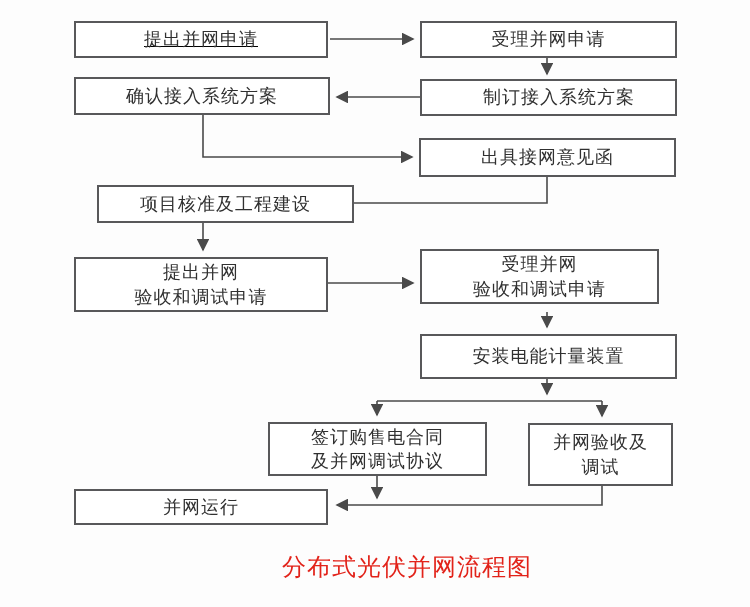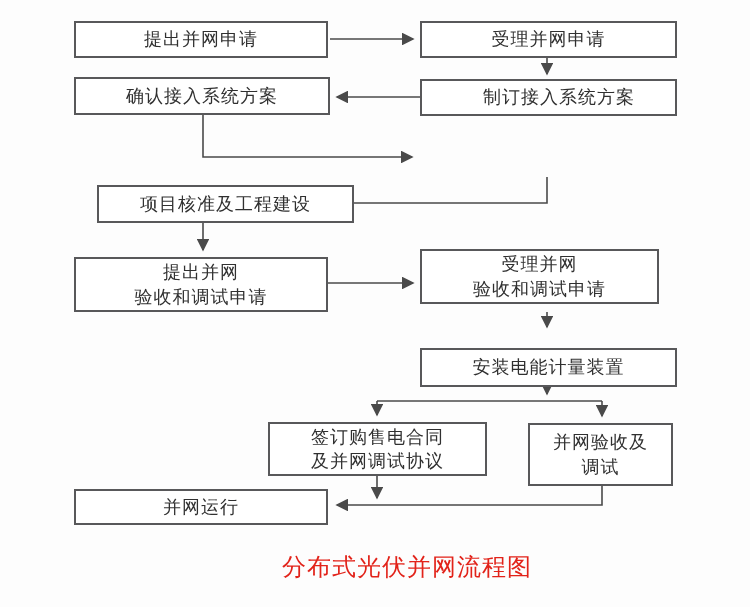--- a/index.html
+++ b/index.html
@@ -19,29 +19,29 @@
     display:flex;align-items:center;justify-content:center;
     text-align:center;
   }
   .node span{
     white-space:pre-line;
     color:var(--box-text,#303030);
     font-size:18px;
     line-height:1.35;
     letter-spacing:1px;
   }
-  #n1{left:74px;top:21px;width:254px;height:37px;}
+  #n1{left:74px;top:21px;width:254px;height:37px;text-decoration:underline;}
   #n2{left:420px;top:21px;width:257px;height:37px;}
   #n3{left:74px;top:77px;width:256px;height:38px;}
   #n4{left:420px;top:79px;width:257px;height:37px;padding-left:21px;}
   #n5{left:419px;top:138px;width:257px;height:39px;}
   #n6{left:73px;top:185px;width:257px;height:38px;margin-left:24px;}
   #n7{left:74px;top:257px;width:254px;height:55px;}
   #n8{left:420px;top:249px;width:239px;height:55px;}
-  #n9{left:420px;top:348px;width:257px;height:39px;}
+  #n9{left:420px;top:334px;width:257px;height:45px;}
   #n10{left:268px;top:422px;width:219px;height:54px;}
   #n11{left:528px;top:423px;width:145px;height:63px;}
   #n12{left:74px;top:489px;width:254px;height:36px;}
   .diagram-title{
     position:absolute;
     left:0;top:551px;width:750px;
     text-align:center;
     font-size:24px;
     font-weight:500;
     letter-spacing:1px;
@@ -82,20 +82,23 @@
     </div>
   <div class="node" id="n2">
       <span>受理并网申请</span>
     </div>
   <div class="node" id="n3">
       <span>确认接入系统方案</span>
     </div>
   <div class="node" id="n4">
       <span>制订接入系统方案</span>
     </div>
+  <div class="node" id="n5">
+      <span>出具接网意见函</span>
+    </div>
   <div class="node" id="n6">
       <span>项目核准及工程建设</span>
     </div>
   <div class="node" id="n7">
       <span>提出并网
 验收和调试申请</span>
     </div>
   <div class="node" id="n8">
       <span>受理并网
 验收和调试申请</span>

